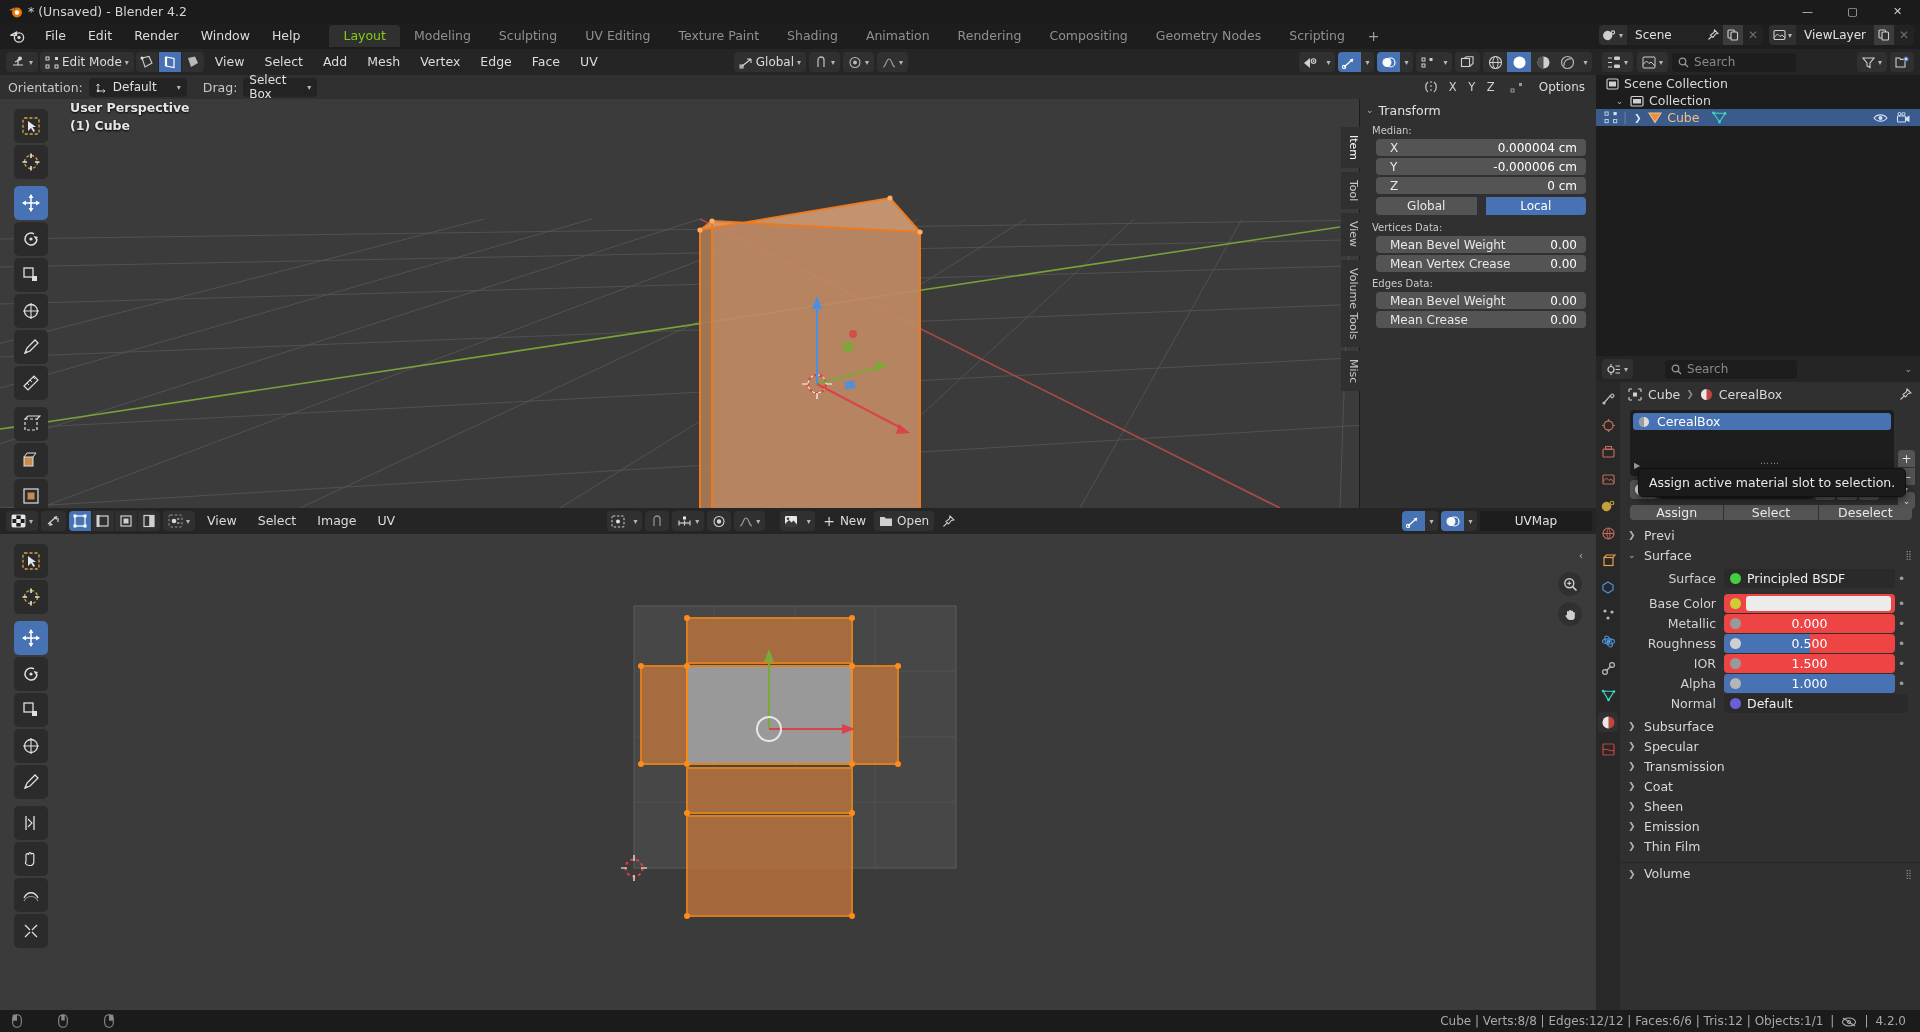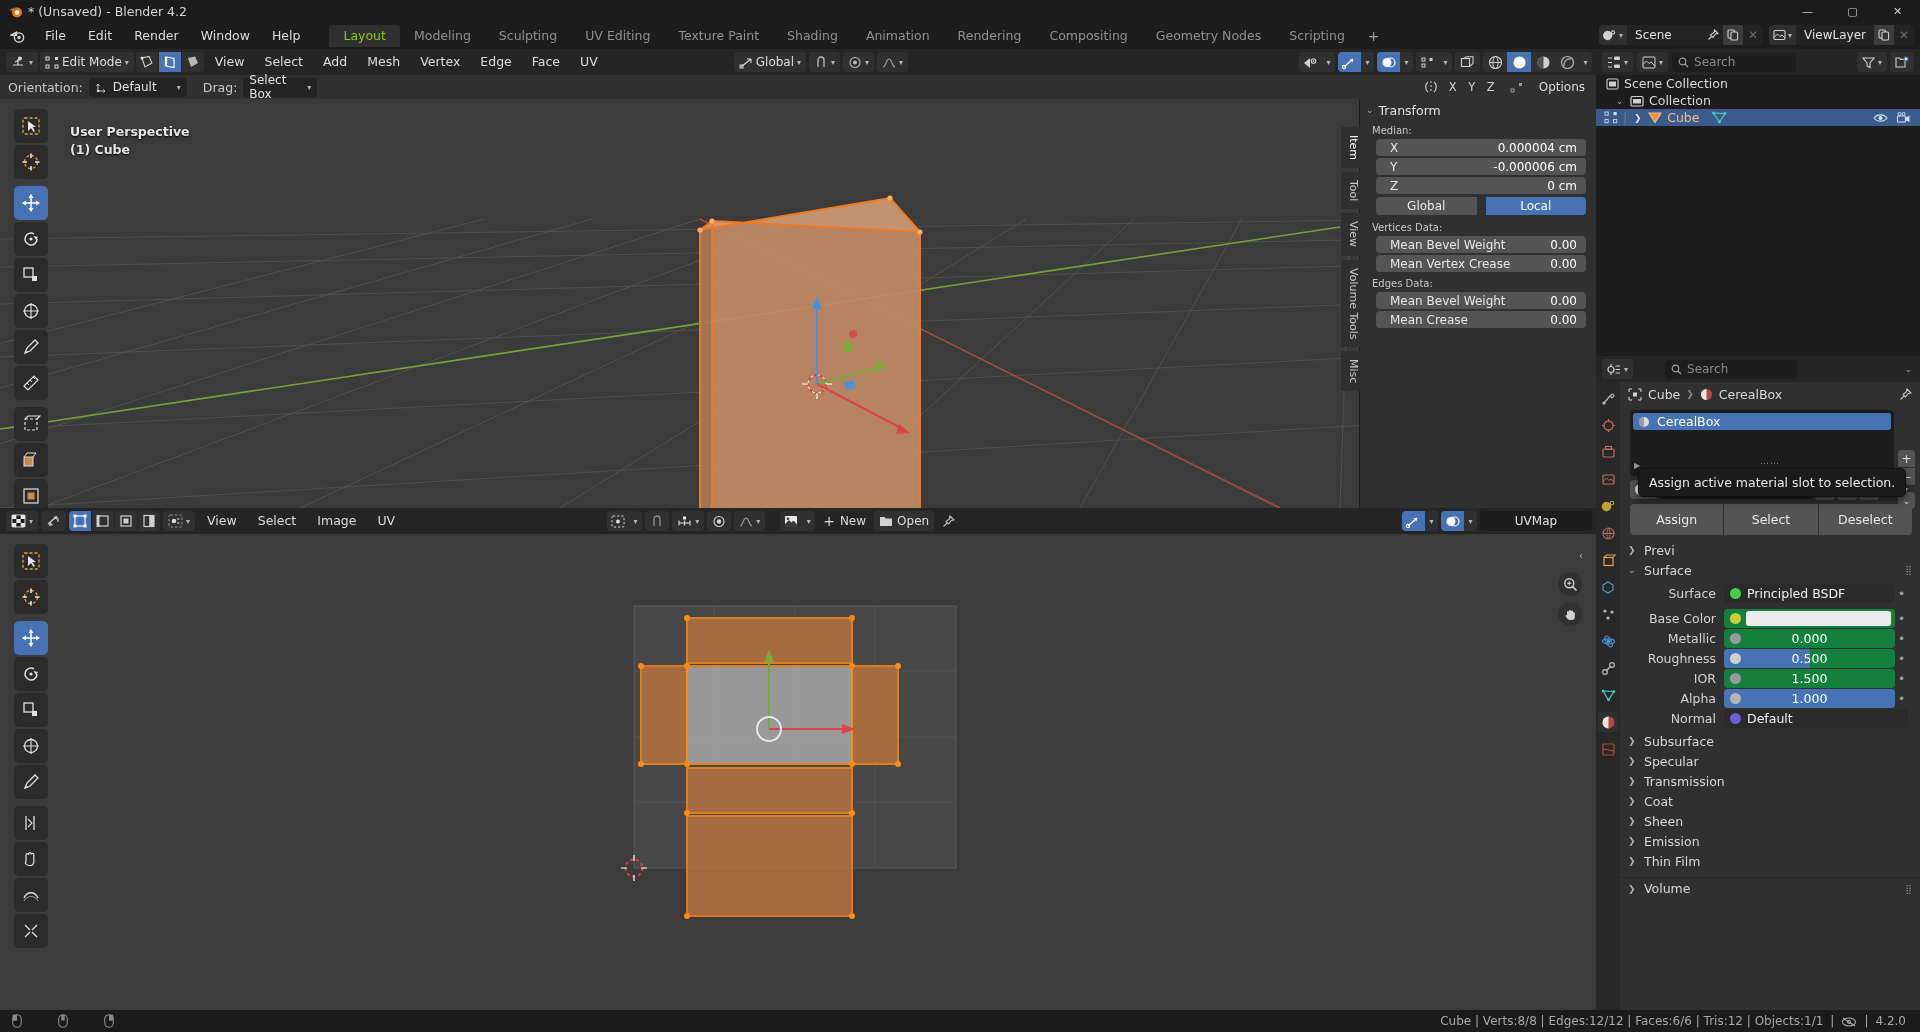--- a/index.html
+++ b/index.html
@@ -83,21 +83,21 @@
             font-size:11.5px; color:#d0d0d0;}
   .xyzgrp { display:flex; gap:1px; }
   .xyzgrp .xyzbtn:first-child { border-radius:4px 0 0 4px; }
   .xyzgrp .xyzbtn:last-child { border-radius:0 4px 4px 0; }
 
   
   .viewport {
     position:absolute; left:0; top:99px; width:1596px; height:409px;
     background:#3b3b3b; overflow:hidden;
   }
-  .vp-overlay-text { position:absolute; left:70px; top:24px; font-size:12.5px; color:#e6e6e6;
+  .vp-overlay-text { position:absolute; left:70px; top:0; font-size:12.5px; color:#e6e6e6;
                      text-shadow:0 1px 2px #000; line-height:18px; font-weight:bold;}
   .vp-toolbar { position:absolute; left:14px; top:10px; width:34px;
                 display:flex; flex-direction:column; gap:2px; }
   .tool { width:34px; height:34px; background:#2b2b2b; border-radius:5px;
           display:flex; align-items:center; justify-content:center; }
   .tool.on { background:#4772b3; }
   .tool.group-gap { margin-top:5px; }
   .gizmo-nav { position:absolute; right:22px; top:8px; width:74px; height:74px; }
   .navbtns { position:absolute; right:38px; top:88px; display:flex; flex-direction:column; gap:6px;}
   .navbtn { width:24px; height:24px; border-radius:50%; background:#2e2e2ecc;
@@ -169,30 +169,30 @@
   .breadcrumb { display:flex; align-items:center; height:24px; gap:6px; padding-left:8px; font-size:12.5px; }
   .matlist { margin:4px 26px 0 10px; height:66px; background:#1d1d1d; border-radius:4px; padding:3px; }
   .matitem { height:17px; display:flex; align-items:center; gap:7px; padding-left:5px; border-radius:3px; font-size:12.5px;}
   .matitem.sel { background:#4772b3; color:#fff; }
   .matlist-btns { position:absolute; right:5px; top:40px; display:flex; flex-direction:column; gap:1px; }
   .mlb { width:17px; height:17px; background:#545454; display:flex; align-items:center; justify-content:center;
          font-size:12px; color:#e0e0e0;}
   .namerow { display:flex; align-items:center; margin:4px 8px 0 10px; height:19px; gap:2px;}
   .nameinput { flex:1; height:19px; background:#1d1d1d; border-radius:4px; padding:0 8px;
                line-height:19px; font-size:12.5px; color:#e8e8e8; }
-  .asgrow { display:flex; margin:5px 8px 0 10px; height:31px; gap:1px; }
+  .asgrow { display:flex; margin:5px 8px 0 10px; height:16px; gap:1px;align-items:center; }
   .asgrow .b { flex:1; background:#545454; display:flex; align-items:center; justify-content:center;
                font-size:12.5px; color:#e8e8e8; }
   .asgrow .b:first-child { border-radius:4px 0 0 4px; }
   .asgrow .b:last-child { border-radius:0 4px 4px 0; }
   .sect { display:flex; align-items:center; height:20px; gap:7px; padding-left:8px; font-size:12.5px; color:#d8d8d8;}
   .sect .tri { font-size:9px; color:#b0b0b0; width:9px; }
   .proprow { display:flex; align-items:center; height:19px; margin:1px 12px 1px 0; font-size:12.5px; }
   .proprow .lbl { width:104px; text-align:right; padding-right:8px; color:#d2d2d2; }
-  .proprow .val { flex:1; height:19px; background:#15803d; border-radius:4px; display:flex;
+  .proprow .val { flex:1; height:19px; background:#ef4444; border-radius:4px; display:flex;
                   align-items:center; position:relative; overflow:hidden; }
   .proprow .val .sock { width:11px; height:11px; border-radius:50%; margin:0 6px; flex:none; z-index:2;}
   .proprow .val .txt { font-size:12.5px; color:#f0f0f0; z-index:2;}
   .proprow .val .ctr { position:absolute; left:0; right:0; text-align:center; font-size:12.5px; color:#fff; z-index:2;}
   .proprow .val .fill { position:absolute; left:0; top:0; bottom:0; background:#4772b3; z-index:1;}
   .proprow .dot { width:13px; display:flex; align-items:center; justify-content:center; color:#9a9a9a; font-size:13px;}
   .swatch { position:absolute; left:22px; right:4px; top:2px; bottom:2px; border-radius:3px; }
   .tooltip { position:absolute; background:#1b1b1b; border:1px solid #111; border-radius:5px;
              padding:6px 10px; font-size:12.5px; color:#e8e8e8; box-shadow:0 3px 10px #0008; z-index:50;}
 

